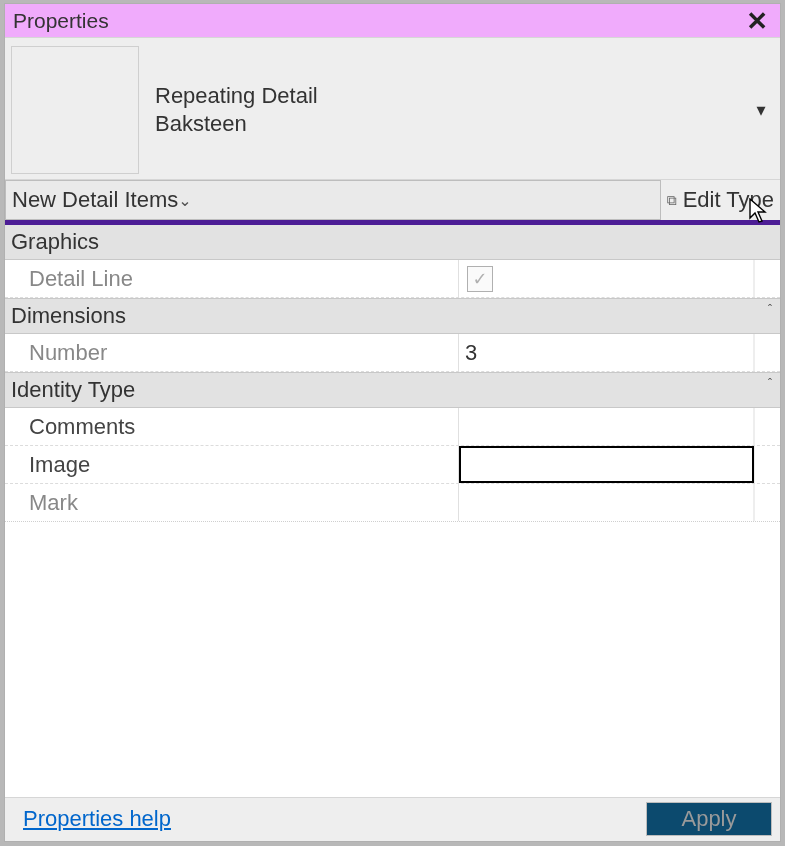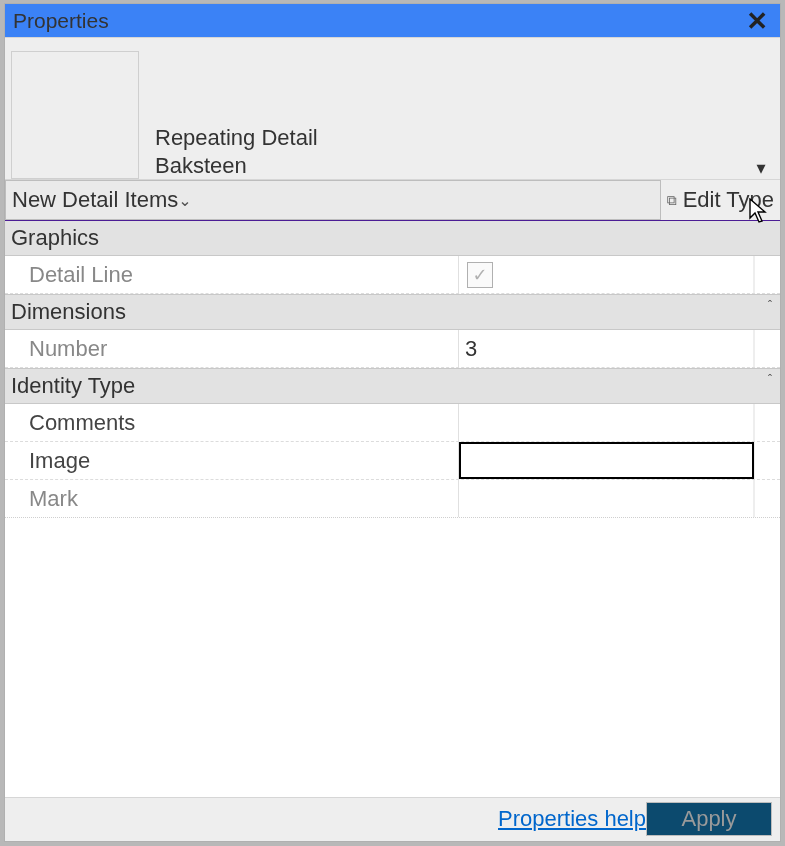--- a/index.html
+++ b/index.html
@@ -13,29 +13,29 @@
     border: 1px solid #b0b0b0;
     display: flex;
     flex-direction: column;
   }
   .panel-header {
     display: flex;
     align-items: center;
     justify-content: space-between;
     padding: 2px 8px 2px 8px;
     height: 34px;
-    background: #3b82f6;
+    background: #f0abfc;
     border-bottom: 1px solid #d6d6d6;
   }
   .panel-title { font-size: 21px; color: #333; }
   .close-x { font-size: 26px; font-weight: bold; color: #222; cursor: pointer; padding: 0 4px; line-height: 1; }
   .type-selector {
     display: flex;
-    align-items: flex-end;
-    padding: 8px 8px 0 6px;
+    align-items: center;
+    padding: 8px 8px 6px 6px;
     height: 142px;
     border-bottom: 1px solid #d6d6d6;
   }
   .thumb {
     width: 128px; height: 128px;
     border: 1px solid #cfcfcf;
     background: #eeeeee;
     margin-right: 16px;
   }
   .type-text { flex: 1; display: flex; flex-direction: column; font-size: 22px; color: #333; }
@@ -61,21 +61,21 @@
   .edit-type {
     display: flex; align-items: center; gap: 6px;
     font-size: 22px; color: #333;
     padding: 0 6px 0 0;
     cursor: pointer;
   }
   .edit-type-icon { font-size: 14px; color: #666; }
   .props-body {
     flex: 1;
     background: #ffffff;
-    border-top: 1px solid #4c1d95;
+    border-top: 5px solid #4c1d95;
     overflow: hidden;
     display: flex;
     flex-direction: column;
   }
   .group-header {
     position: relative;
     background: #e2e2e2;
     border-top: 1px solid #c8c8c8;
     border-bottom: 1px solid #c8c8c8;
     font-size: 22px; color: #333;
@@ -127,21 +127,21 @@
     font-size: 22px; font-family: inherit;
     background: transparent; color: #333;
     padding: 0;
   }
   .value-cell-selected {
     border: 2px solid #000;
   }
   .panel-footer {
     display: flex;
     align-items: center;
-    justify-content: flex-end;
+    justify-content: space-between;
     padding: 4px 8px 6px 18px;
     height: 44px;
     background: #eeeeee;
     border-top: 1px solid #d6d6d6;
   }
   .help-link {
     font-size: 22px; color: #0066cc;
     text-decoration: underline;
     cursor: pointer;
   }

